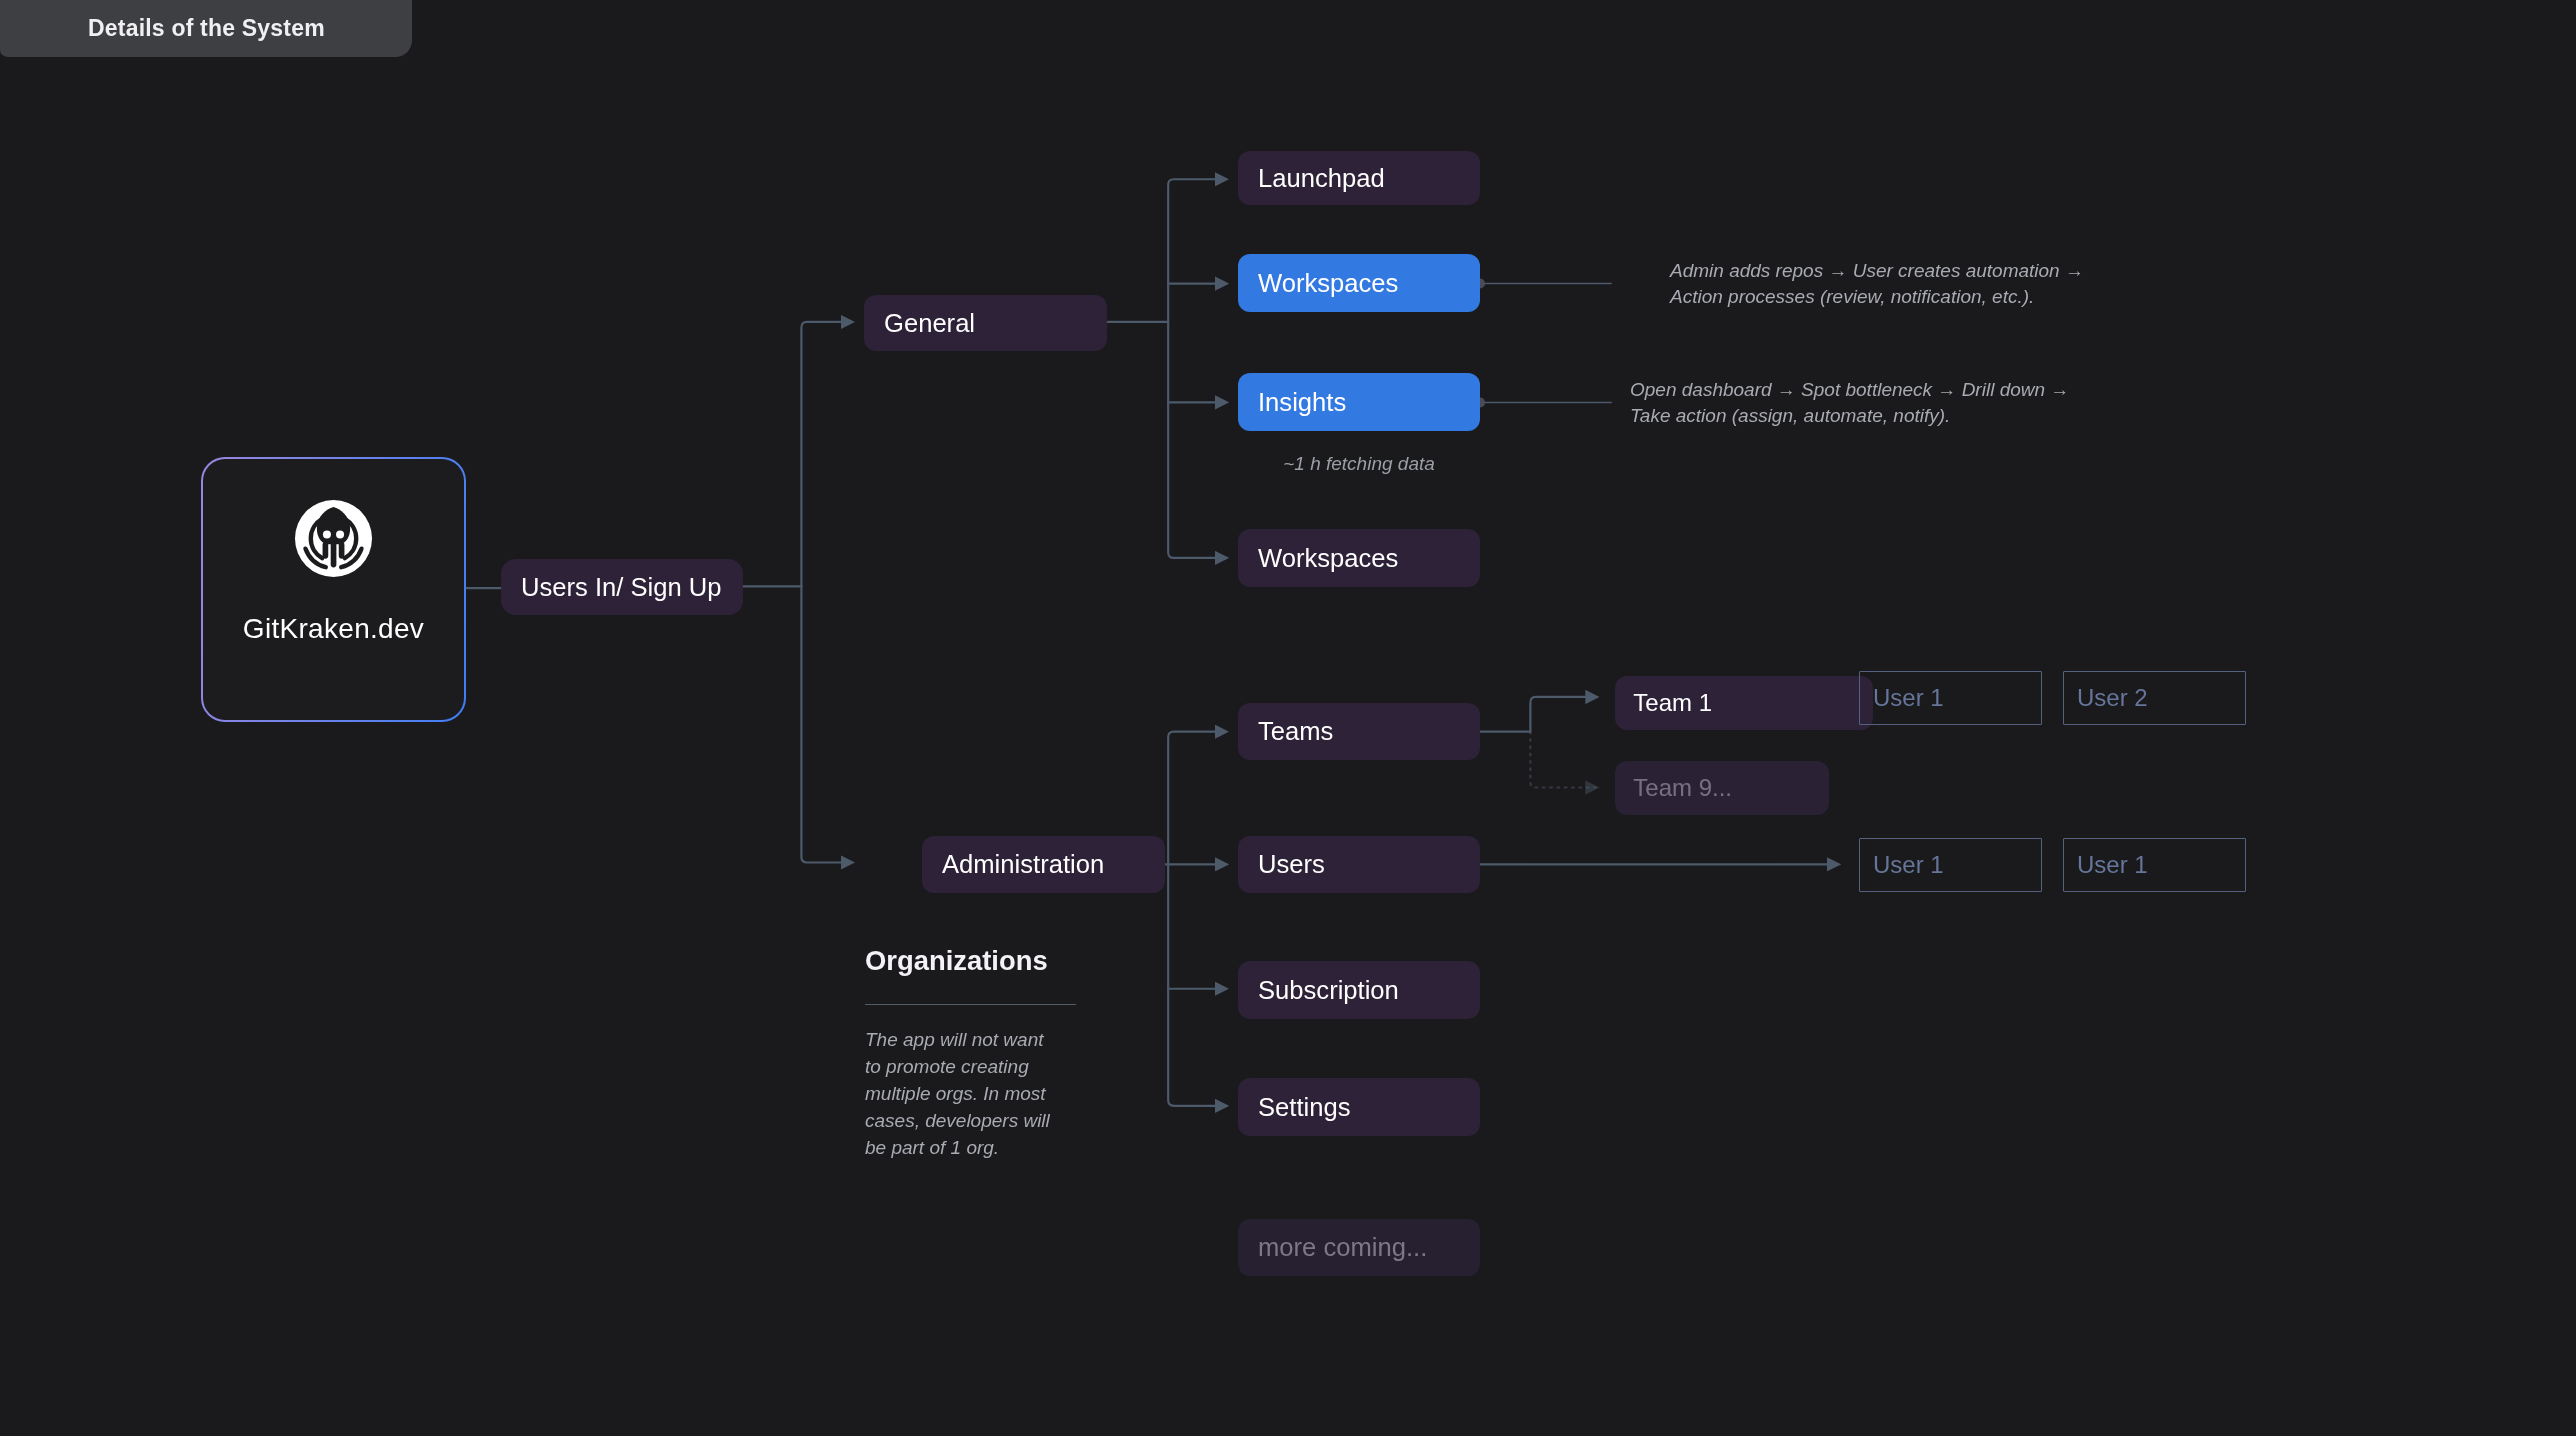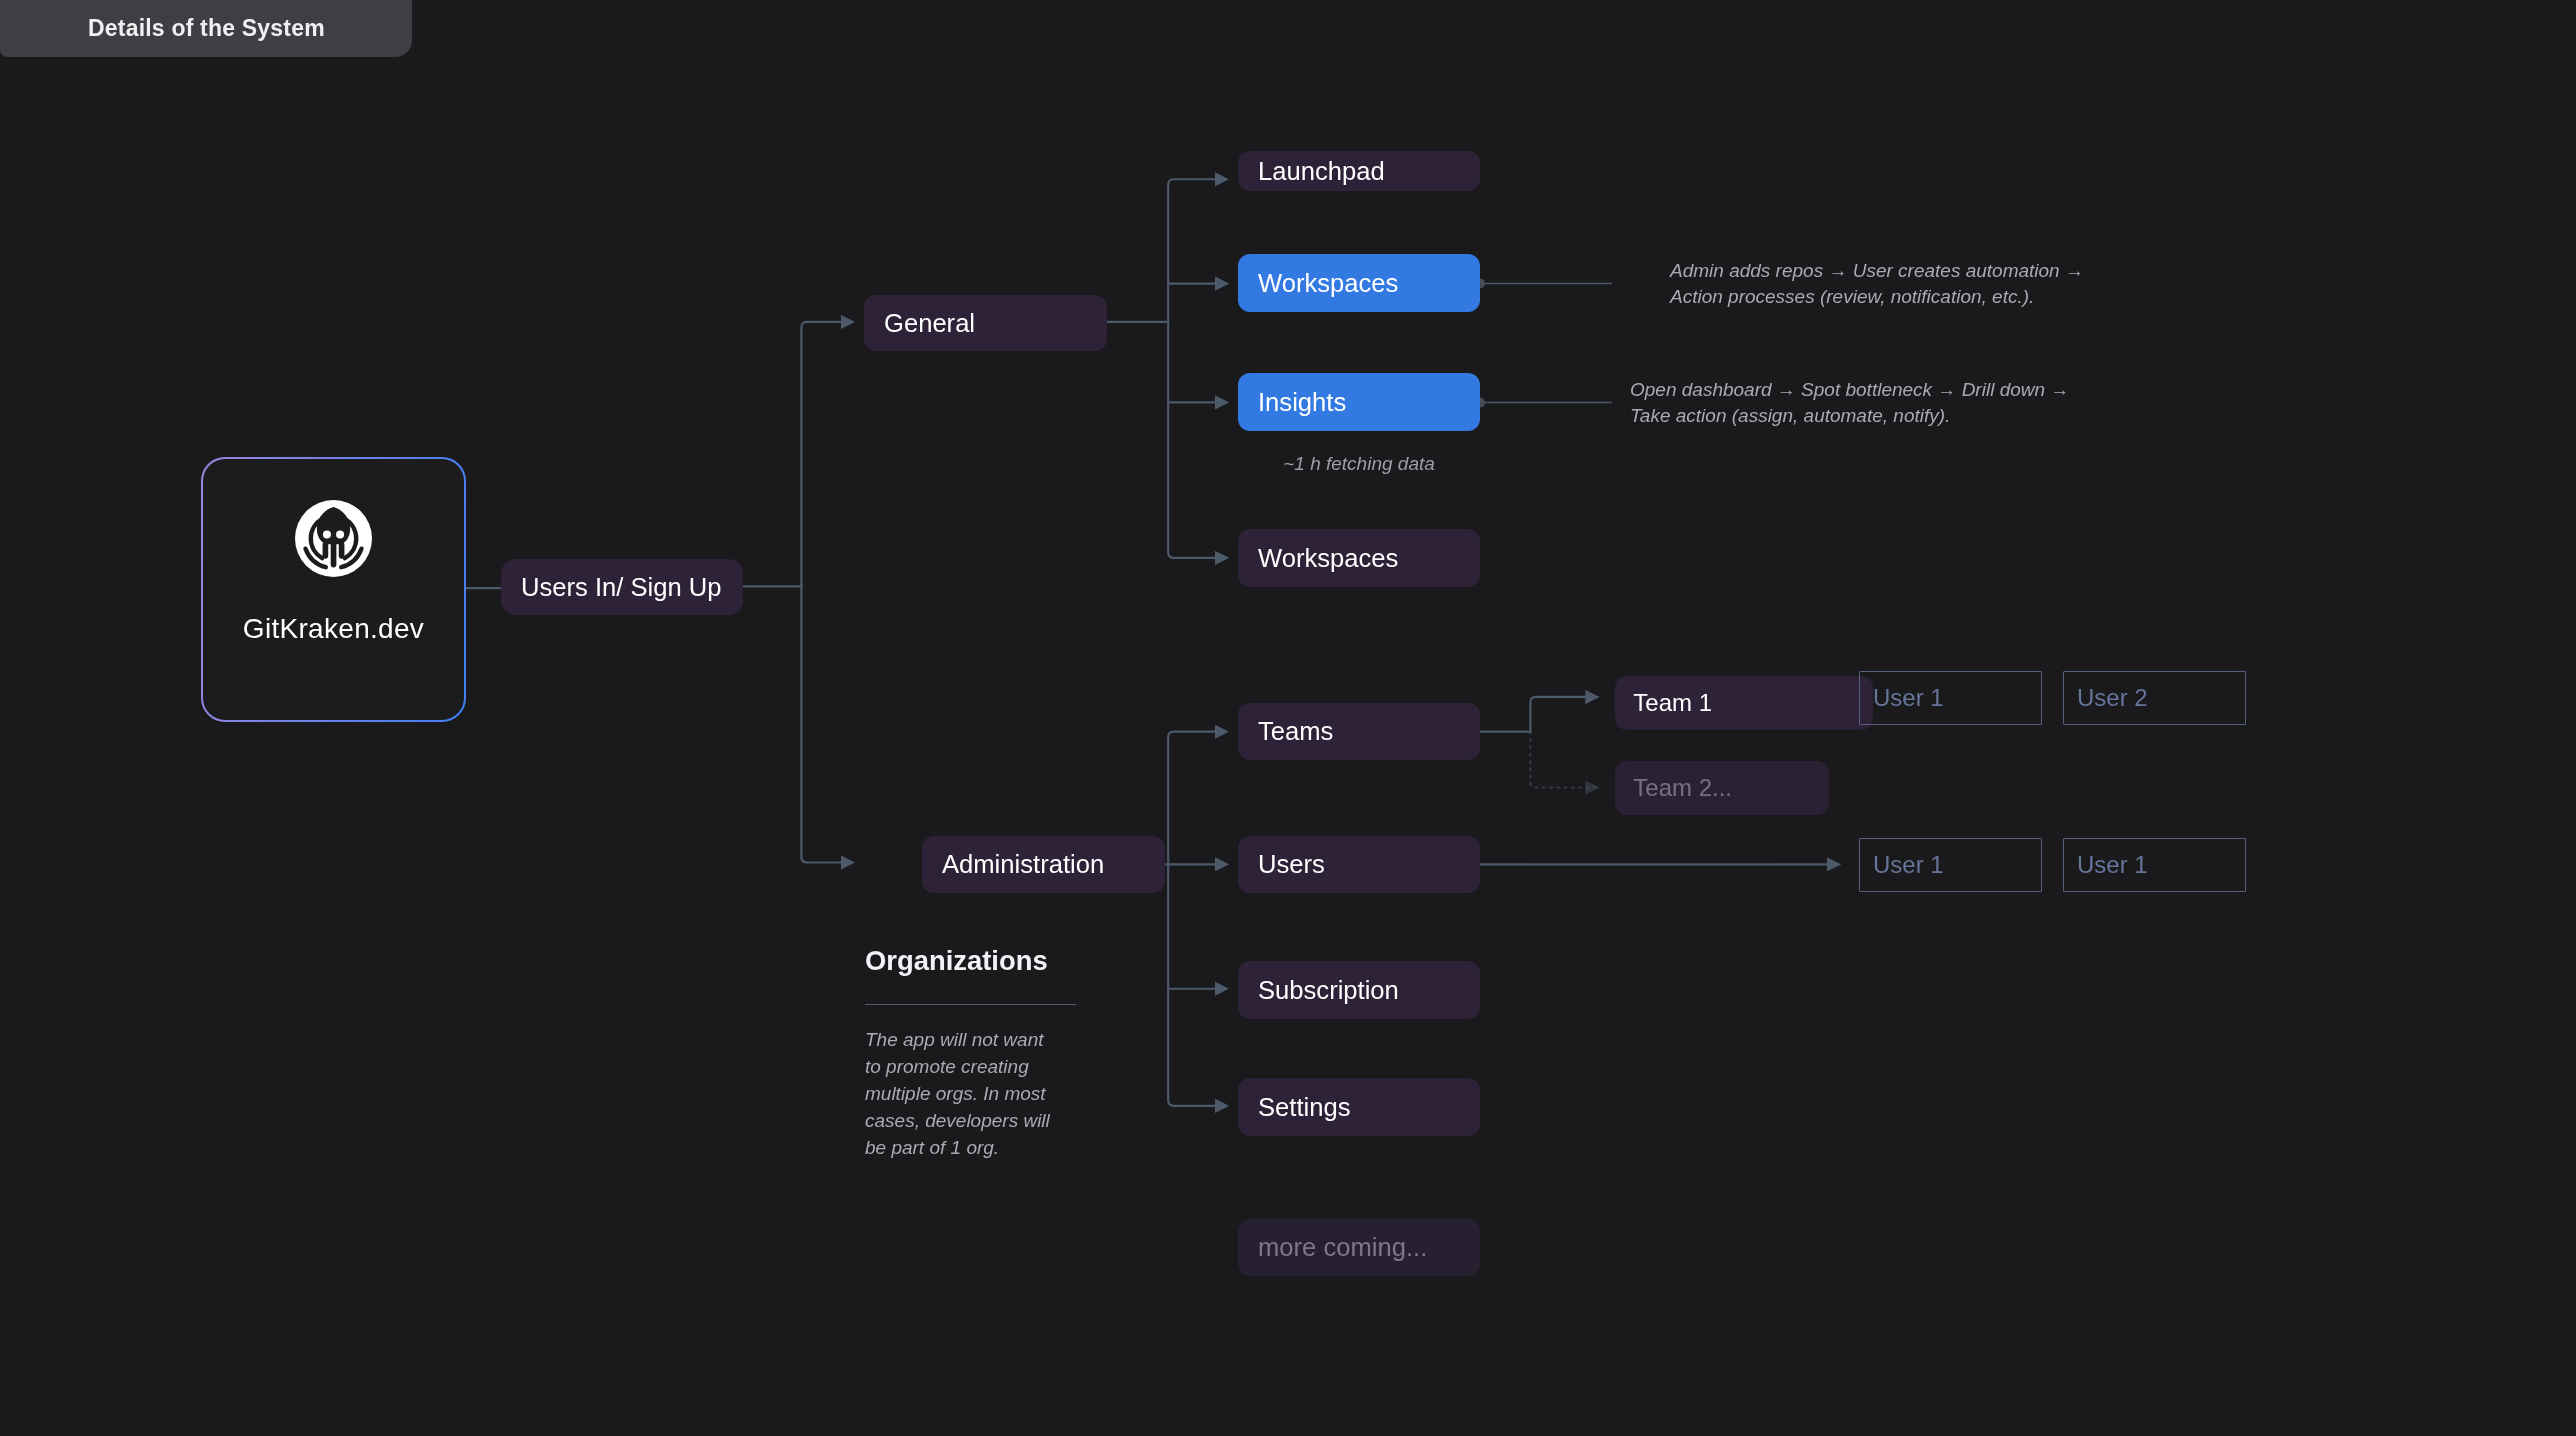--- a/index.html
+++ b/index.html
@@ -64,21 +64,21 @@
     border: 1.8px solid #54627f;
     color: #66769a;
     font-size: 24px; padding-left: 13px;
     border-radius: 1px;
   }
   .node.small { font-size: 24px; padding-left: 18.3px; }
   
   #n-signin        { left: 501px;  top: 559px;  width: 242px; height: 56px; }
   #n-general       { left: 864px;  top: 295px;  width: 243px; height: 56px; }
   #n-administration{ left: 912px;  top: 836px;  width: 243px; height: 57px; margin-left: 10px; }
-  #n-launchpad     { left: 1238px; top: 151px;  width: 242px; height: 40px; }
+  #n-launchpad     { left: 1238px; top: 151px;  width: 242px; height: 54px; }
   #n-automations   { left: 1238px; top: 254px;  width: 242px; height: 58px; }
   #n-insights      { left: 1238px; top: 373px;  width: 242px; height: 58px; }
   #n-workspaces    { left: 1238px; top: 529px;  width: 242px; height: 58px; }
   #n-teams         { left: 1238px; top: 703px;  width: 242px; height: 57px; }
   #n-users         { left: 1238px; top: 836px;  width: 242px; height: 57px; }
   #n-subscription  { left: 1238px; top: 961px; width: 242px; height: 58px; }
   #n-settings      { left: 1238px; top: 1078px; width: 242px; height: 58px; }
   #n-more          { left: 1238px; top: 1219px; width: 242px; height: 57px; }
   #n-team1         { left: 1615px; top: 652px;  width: 258px; height: 54px; margin-top: 24px; }
   #n-team2         { left: 1615px; top: 761px;  width: 214px; height: 54px; }
@@ -229,21 +229,21 @@
   <div class="node" id="n-settings">
     <span>Settings</span>
   </div>
   <div class="node faded" id="n-more">
     <span>more coming...</span>
   </div>
   <div class="node small" id="n-team1">
     <span>Team 1</span>
   </div>
   <div class="node small dim-text" id="n-team2">
-    <span>Team 2...</span>
+    <span>Team 9...</span>
   </div>
   <div class="node outline" id="n-t-user1">
     <span>User 1</span>
   </div>
   <div class="node outline" id="n-t-user2">
     <span>User 2</span>
   </div>
   <div class="node outline" id="n-u-user1a">
     <span>User 1</span>
   </div>

